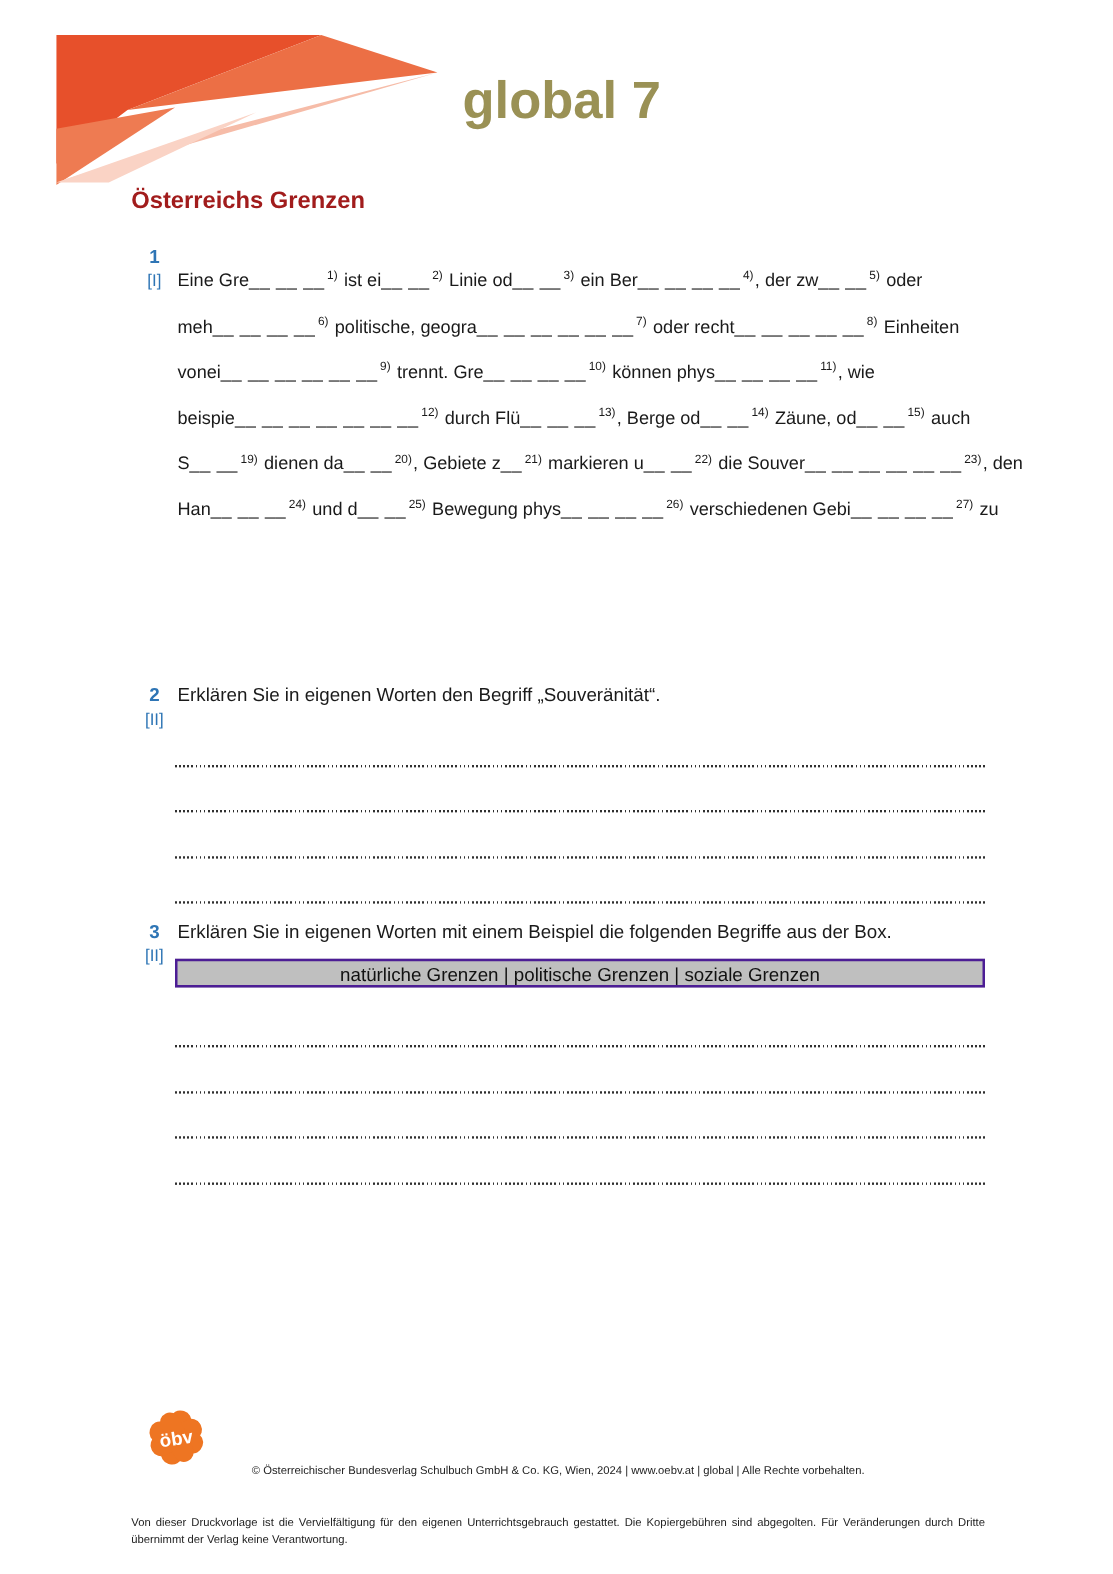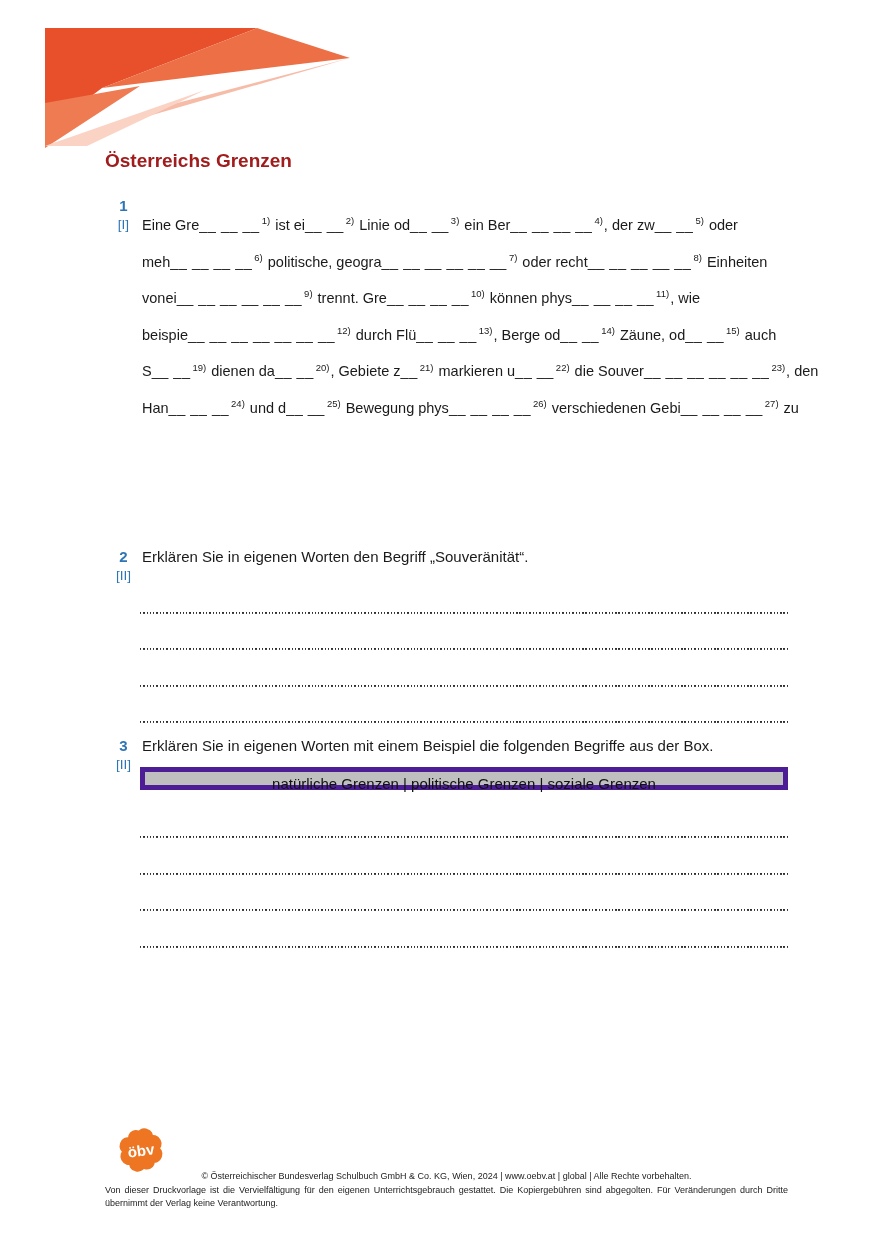--- a/index.html
+++ b/index.html
@@ -37,47 +37,48 @@
   #task-2 .answer-block{margin-top:11px;}
   #task-3 .answer-block{margin-top:11.5px;}
   .answer-line{
     height:36.6px;
     background-image:repeating-linear-gradient(to right,#2f2f2f 0 1.3px,transparent 1.3px 3.3px);
     background-size:100% 1.9px;background-position:left bottom;background-repeat:no-repeat;
   }
   
   .word-box{
     margin:12px 0 0 -2px;width:648px;height:23px;line-height:23px;
-    background:#bfbfbf;border:5px solid #4c1d95;box-sizing:border-box;
+    background:#bfbfbf;border:2px solid #4c1d95;box-sizing:border-box;
     text-align:center;font-size:15px;color:#111;
   }
   
   .footer-logo{position:absolute;left:112px;top:1126px;width:58px;height:50px;}
   .footer-line1{
     position:absolute;left:105px;top:1171px;width:683px;
     text-align:center;font-size:9px;color:#222;
   }
   .footer-line2{
-    position:absolute;left:105px;top:1184px;width:683px;
+    position:absolute;left:105px;top:1212px;width:683px;
     text-align:justify;font-size:9px;line-height:12.6px;color:#222;
   }
 </style>
 </head>
 <body>
 
 <div class="page">
 
   <svg class="header-graphic" viewBox="0 0 305 122" aria-hidden="true">
     <polygon points="0,0 212,0 57,60 0,103" fill="#e7502b"></polygon>
     <polygon points="212,0 305,30 57,60" fill="#ec6f45"></polygon>
     <polygon points="0,75 95,58 0,120" fill="#ee7b52"></polygon>
     <polygon points="0,118 305,30 132,75" fill="#f6bca8"></polygon>
     <polygon points="0,118 160,62 42,118" fill="#fad3c5"></polygon>
   </svg>
 
+  <div class="series-title">global 7</div>
 
   <h1 class="page-title" style="margin:0;font-size:19px;">Österreichs Grenzen</h1>
 
   <section class="task" id="task-1">
     <div class="task-marker">
       <span class="task-num">1</span>
       <span class="task-level">[I]</span>
     </div>
     <div class="task-body">
       <div class="gap-text">

